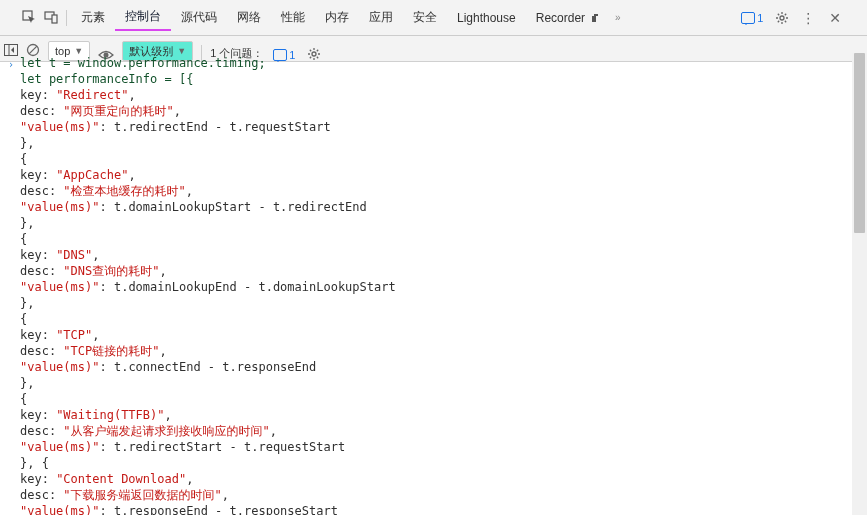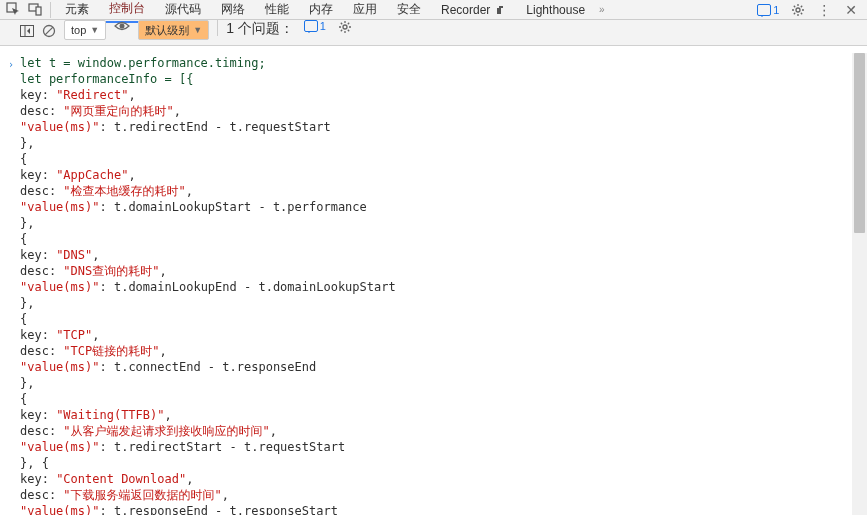--- a/index.html
+++ b/index.html
@@ -1,36 +1,36 @@
 <!DOCTYPE html>
 <html><head>
 <meta charset="utf-8">
 <style>
 *{box-sizing:border-box;margin:0;padding:0}
 body{font-family:Arial,"Microsoft YaHei",sans-serif;font-size:12px;color:#333;background:#fff;overflow:hidden;width:867px;height:515px}
-.tabbar{display:flex;align-items:center;height:20px;border-bottom:1px solid #ccc;background:#f3f3f3;padding:0 2px}
+.tabbar{display:flex;align-items:center;height:36px;border-bottom:1px solid #ccc;background:#f3f3f3;padding:0 18px}
 .tab-icon{width:22px;height:26px;display:flex;align-items:center;justify-content:center;cursor:pointer}
 .tab{padding:0 10px;height:26px;display:flex;align-items:center;color:#333;cursor:pointer;font-size:12px}
-.tab.active{border-bottom:2px solid #3b82f6;color:#7f1d1d}
+.tab.active{border-bottom:2px solid #d946ef;color:#0f172a}
 .spacer{flex:1}
 .badge-icon{display:flex;align-items:center;gap:2px;padding:0 6px}
 .msgbox{width:14px;height:12px;border:1.5px solid #1a73e8;position:relative;border-radius:2px}
 .msgbox::after{content:"";position:absolute;bottom:-4px;left:2px;border:2px solid transparent;border-top-color:#1a73e8}
 .badge-n{color:#1a73e8;font-size:11px}
 .gear{font-size:14px;color:#666;padding:0 6px;cursor:pointer}
 .vdots{font-size:14px;color:#666;padding:0 6px;cursor:pointer}
 .xbtn{font-size:14px;color:#666;padding:0 8px;cursor:pointer}
 .chev{color:#888;font-size:10px;padding:0 4px}
-.toolbar{display:flex;align-items:flex-start;height:26px;border-bottom:1px solid #d0d0d0;background:#f3f3f3;padding:0 16px}
+.toolbar{display:flex;align-items:flex-end;height:26px;border-bottom:1px solid #d0d0d0;background:#f3f3f3;padding:0 0}
 .tb-btn{width:22px;height:22px;display:flex;align-items:center;justify-content:center;cursor:pointer;color:#555}
 .ctx{display:flex;align-items:center;border:1px solid #ccc;border-radius:2px;height:20px;padding:0 6px;font-size:11px;color:#333;margin:0 4px;cursor:pointer;background:#fff}
 .eye{font-size:13px;color:#666;margin:0 4px;cursor:pointer}
 .filter{flex:1;border:none;outline:none;background:transparent;font-size:12px;color:#888;padding:0 6px}
-.lvl{display:flex;align-items:center;border:1px solid #ccc;border-radius:2px;height:20px;padding:0 6px;font-size:11px;color:#333;margin:0 4px;cursor:pointer;background:#fdba74}
-.issues{font-size:14px;color:#333;padding:0 4px}
+.lvl{display:flex;align-items:center;border:1px solid #ccc;border-radius:2px;height:20px;padding:0 6px;font-size:11px;color:#333;margin:0 4px;cursor:pointer;background:#5eead4}
+.issues{font-size:11px;color:#333;padding:0 4px}
 .console{position:absolute;top:53px;bottom:0;left:0;right:0;overflow:auto;font-family:Menlo,Consolas,monospace;font-size:12px;line-height:16px}
 .row{display:flex;align-items:flex-start;padding:2px 0 2px 4px}
 .arrow{color:#3083d6;width:14px;text-align:center;font-size:10px;padding-top:2px;flex-shrink:0}
 .code{white-space:pre;padding-left:2px;color:#303030}
 .kw{color:#14532d}
 .str{color:#c41a16}
 .scrollbar{position:absolute;right:0;top:53px;bottom:0;width:15px;background:#f1f1f1}
 .thumb{position:absolute;top:0;right:2px;width:11px;height:180px;background:#c1c1c1;border-radius:1px}
 svg{display:block}
 </style>
@@ -52,27 +52,27 @@
   </div>
   <div style="width:1px;height:16px;background:#ccc;margin:0 4px"></div>
   <div class="tab">元素</div>
   <div class="tab active">控制台</div>
   <div class="tab">源代码</div>
   <div class="tab">网络</div>
   <div class="tab">性能</div>
   <div class="tab">内存</div>
   <div class="tab">应用</div>
   <div class="tab">安全</div>
+  <div class="tab">Lighthouse</div>
   <div class="tab">
     <span>Recorder</span>
     <svg width="12" height="12" viewBox="0 0 12 12" style="margin-left:4px">
         <path d="M3 10 L3 4 L5 4 L5 2 L9 2 L9 4 L7 4 L7 10 Z" fill="#555"></path>
       </svg>
   </div>
-  <div class="tab">Lighthouse</div>
   <div class="chev">»</div>
   <div class="spacer"></div>
   <div class="badge-icon">
     <div class="msgbox"></div>
       <span class="badge-n">1</span>
   </div>
   <div class="gear">
     <svg width="14" height="14" viewBox="0 0 14 14">
         <circle cx="7" cy="7" r="2" fill="none" stroke="#666" stroke-width="1.3"></circle>
         <path d="M7 1 L7 3 M7 11 L7 13 M1 7 L3 7 M11 7 L13 7 M2.8 2.8 L4.2 4.2 M9.8 9.8 L11.2 11.2 M11.2 2.8 L9.8 4.2 M4.2 9.8 L2.8 11.2" stroke="#666" stroke-width="1.3"></path>
@@ -129,21 +129,21 @@
 <div class="arrow">›</div>
 <div class="code"><span class="kw">let t = window.performance.timing;</span>
 <span class="kw">let performanceInfo = [{</span>
 <span>key: </span><span class="str">"Redirect"</span><span>,</span>
 <span>desc: </span><span class="str">"网页重定向的耗时"</span><span>,</span>
 <span class="str">"value(ms)"</span><span>: t.redirectEnd - t.requestStart</span>
 <span>},</span>
 <span>{</span>
 <span>key: </span><span class="str">"AppCache"</span><span>,</span>
 <span>desc: </span><span class="str">"检查本地缓存的耗时"</span><span>,</span>
-<span class="str">"value(ms)"</span><span>: t.domainLookupStart - t.performance</span>
+<span class="str">"value(ms)"</span><span>: t.domainLookupStart - t.redirectEnd</span>
 <span>},</span>
 <span>{</span>
 <span>key: </span><span class="str">"DNS"</span><span>,</span>
 <span>desc: </span><span class="str">"DNS查询的耗时"</span><span>,</span>
 <span class="str">"value(ms)"</span><span>: t.domainLookupEnd - t.domainLookupStart</span>
 <span>},</span>
 <span>{</span>
 <span>key: </span><span class="str">"TCP"</span><span>,</span>
 <span>desc: </span><span class="str">"TCP链接的耗时"</span><span>,</span>
 <span class="str">"value(ms)"</span><span>: t.connectEnd - t.responseEnd</span>

